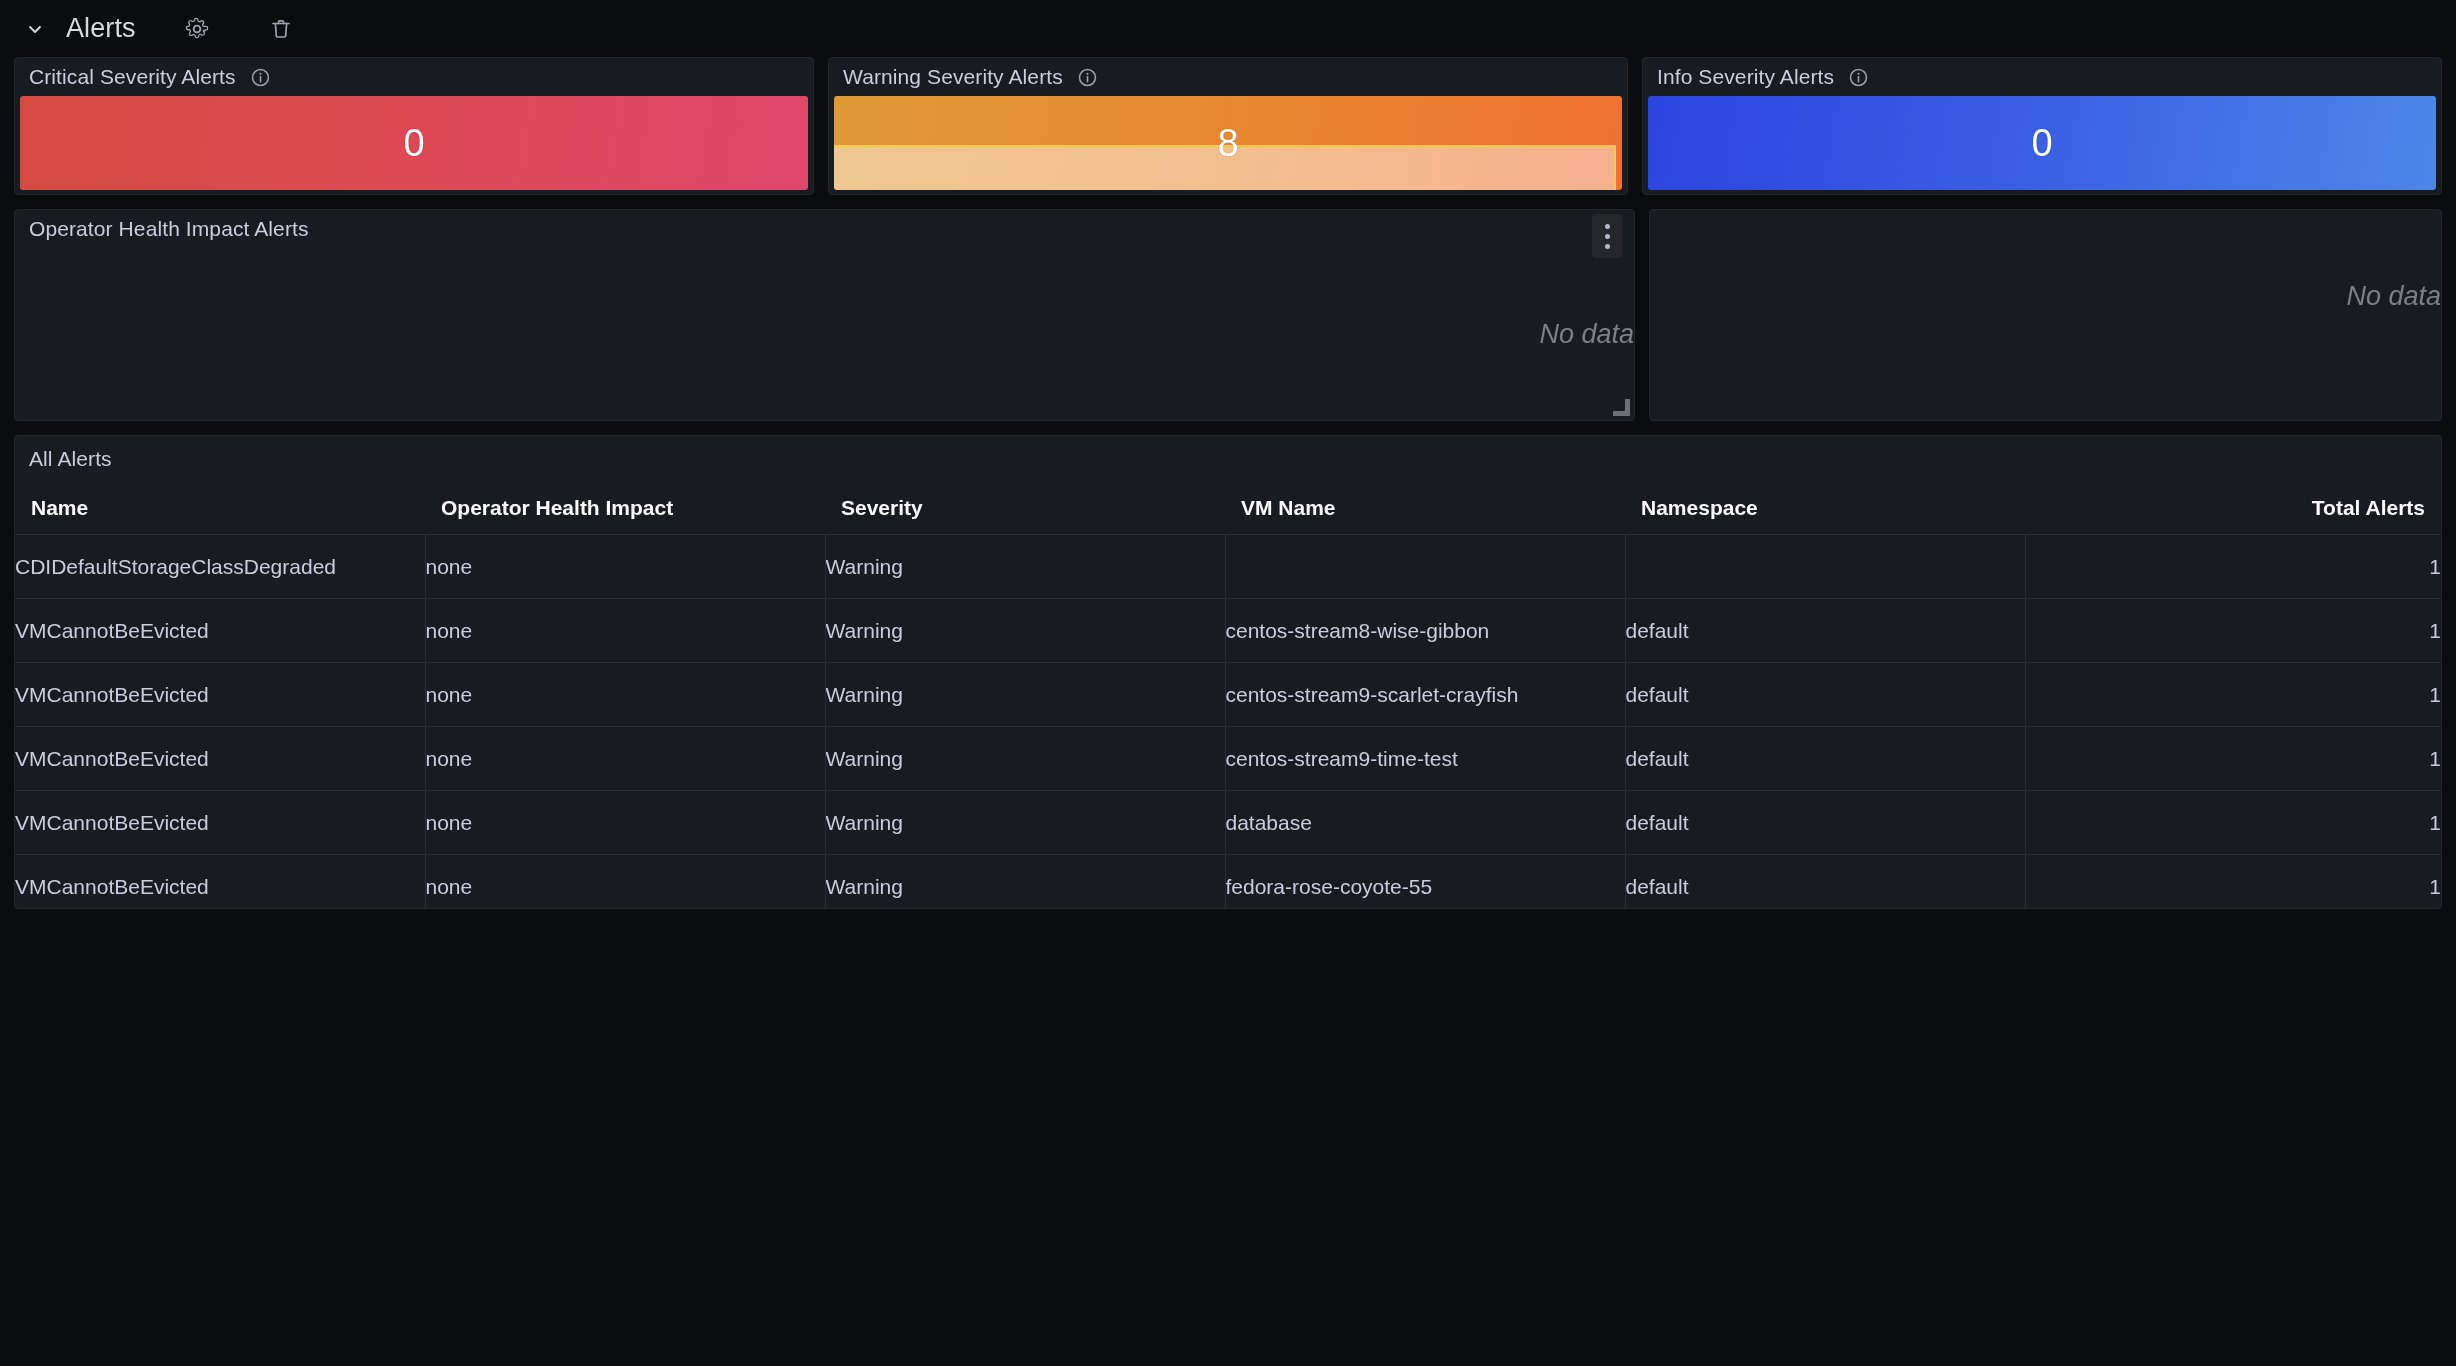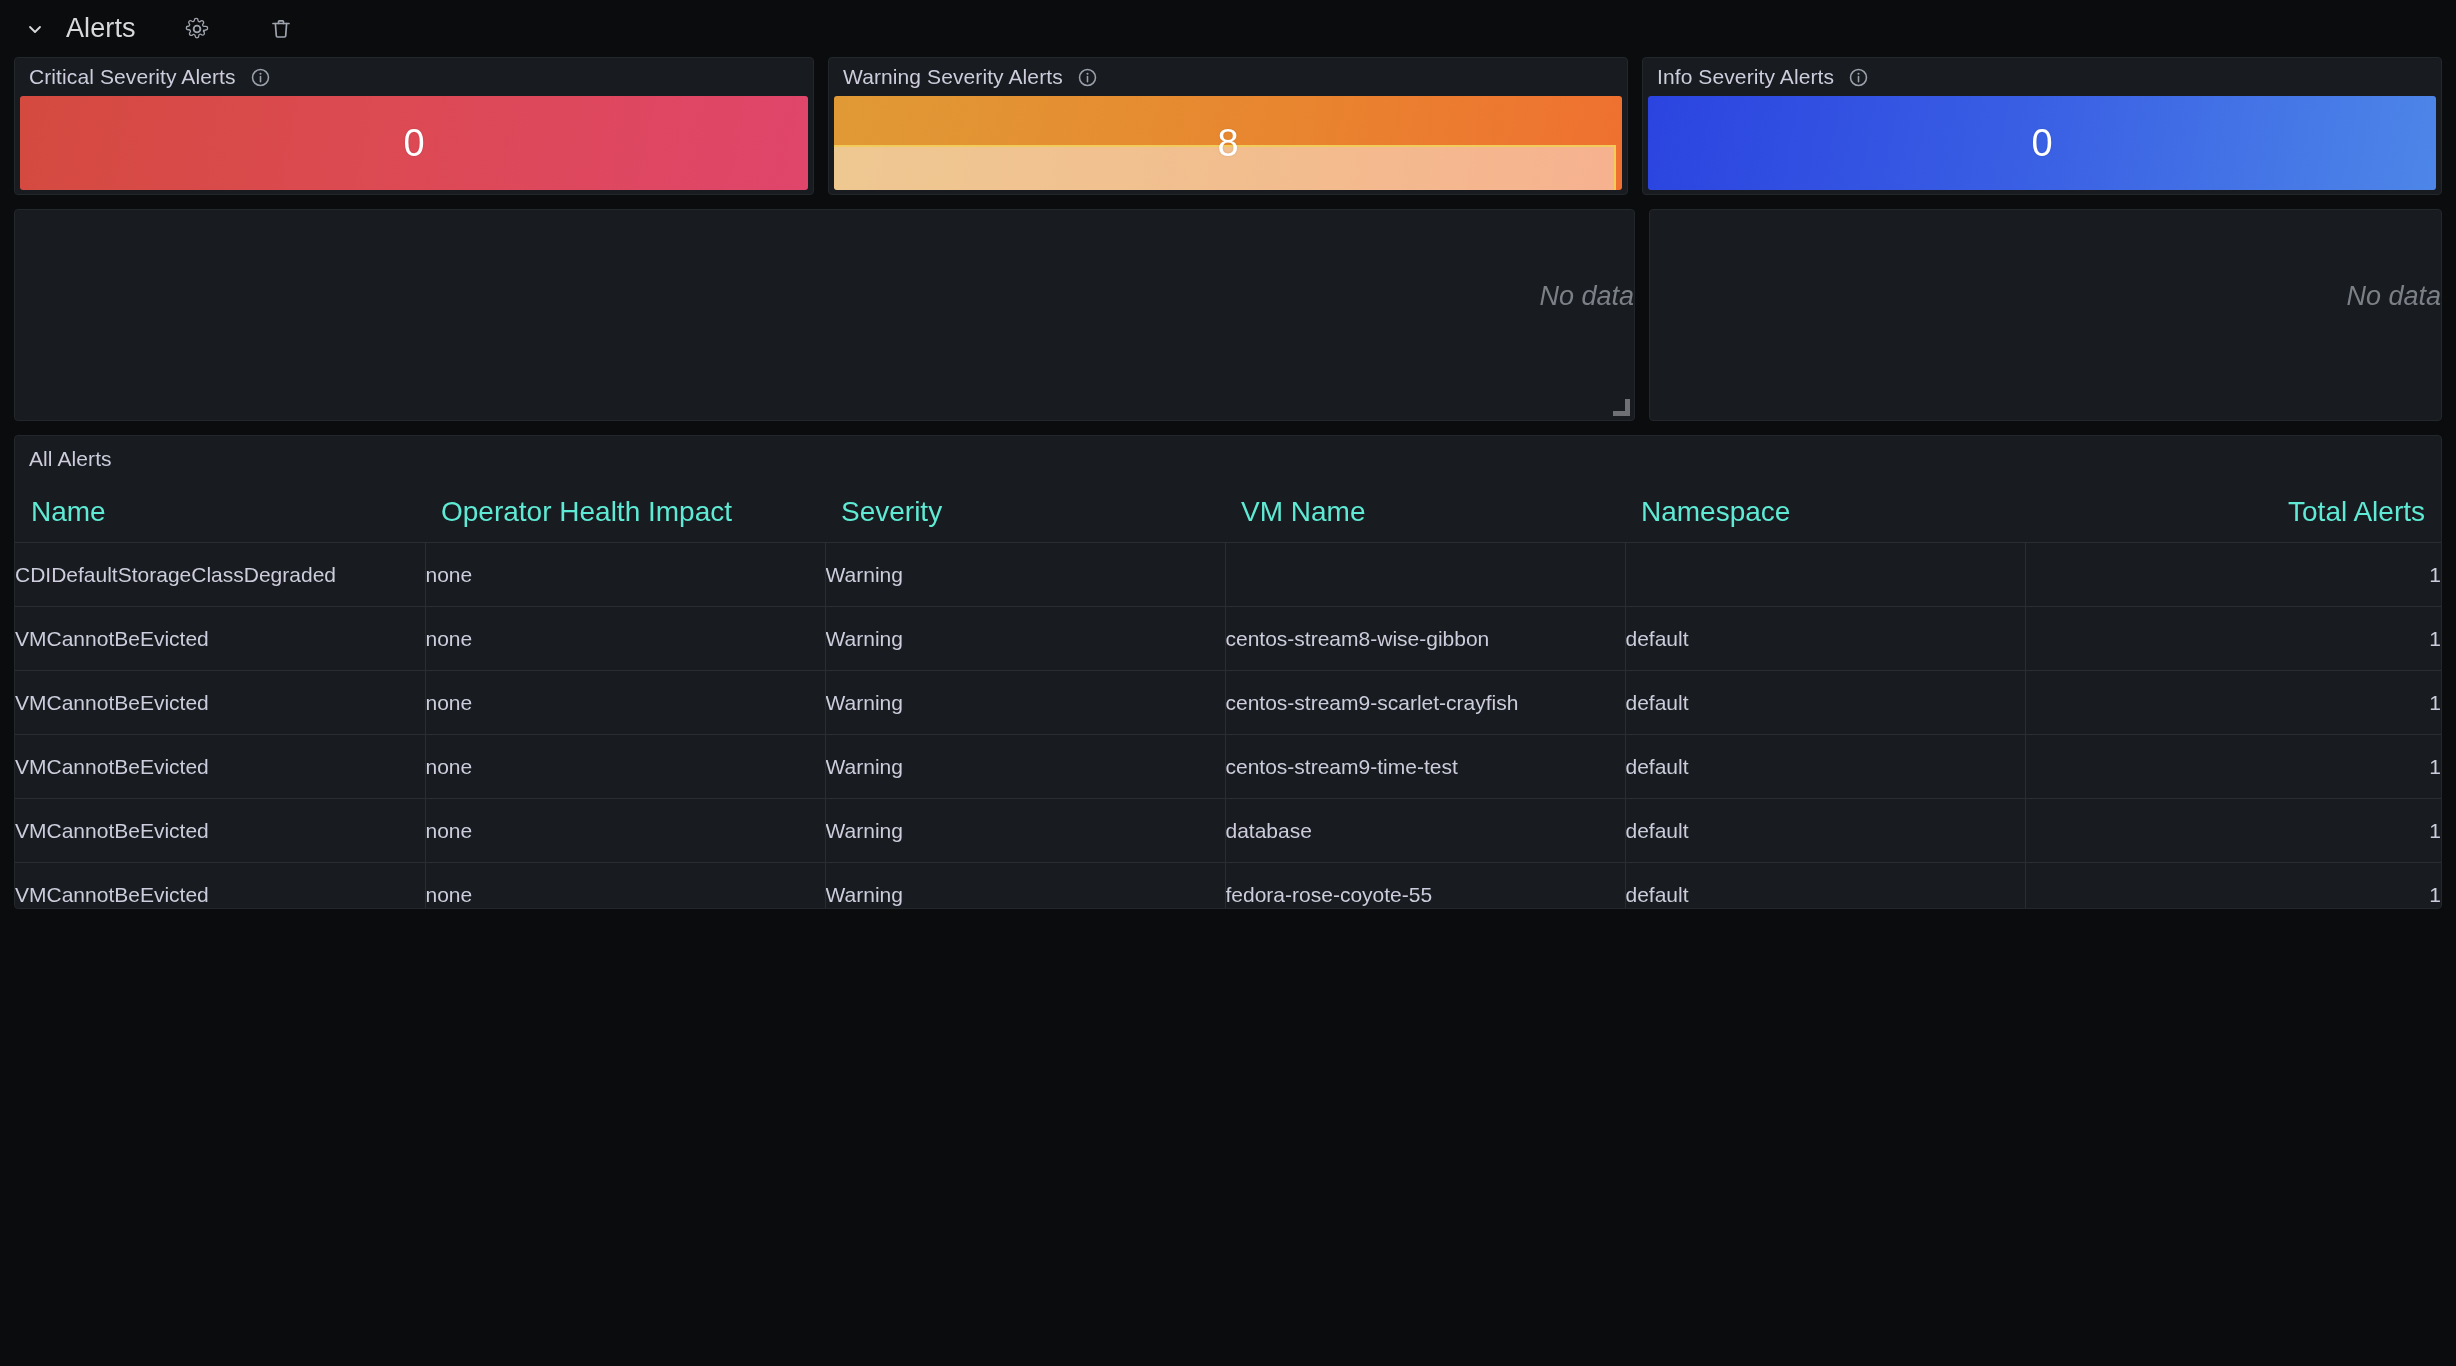--- a/index.html
+++ b/index.html
@@ -187,23 +187,23 @@
   }
 
   
   .table-panel { height: 474px; flex: 1; }
   .tbl {
     width: 100%;
     border-collapse: collapse;
     table-layout: fixed;
   }
   .tbl th {
-    font-size: 28px;
-    font-weight: 400;
-    color: #5eead4;
+    font-size: 21px;
+    font-weight: 700;
+    color: #ffffff;
     text-align: left;
     padding: 14px 16px 14px 16px;
     height: 42px;
     box-sizing: border-box;
     white-space: nowrap;
   }
   .tbl td {
     font-size: 21px;
     font-weight: 400;
     color: #ccccdc;
@@ -307,20 +307,28 @@
       <div class="stat-body">
         <div class="stat-fill" style="background:linear-gradient(100deg,#2b44e0 0%,#3a60e4 50%,#4d86e8 100%)"></div>
         <div class="stat-value">0</div>
       </div>
     </div>
   </div>
 
   <div class="panel-row">
 
     <div class="panel nodata-panel" style="width:1621px">
+      <div class="panel-header">
+        <span class="panel-title">Operator Health Impact Alerts</span>
+        <span class="kebab-btn">
+          <span class="kebab-dot"></span>
+          <span class="kebab-dot"></span>
+          <span class="kebab-dot"></span>
+        </span>
+      </div>
       <div class="nodata-body">
         <span class="nodata-text">No data</span>
       </div>
       <span class="resize-handle"></span>
     </div>
 
     <div class="panel nodata-panel" style="flex:1">
       <div class="nodata-body">
         <span class="nodata-text">No data</span>
       </div>

